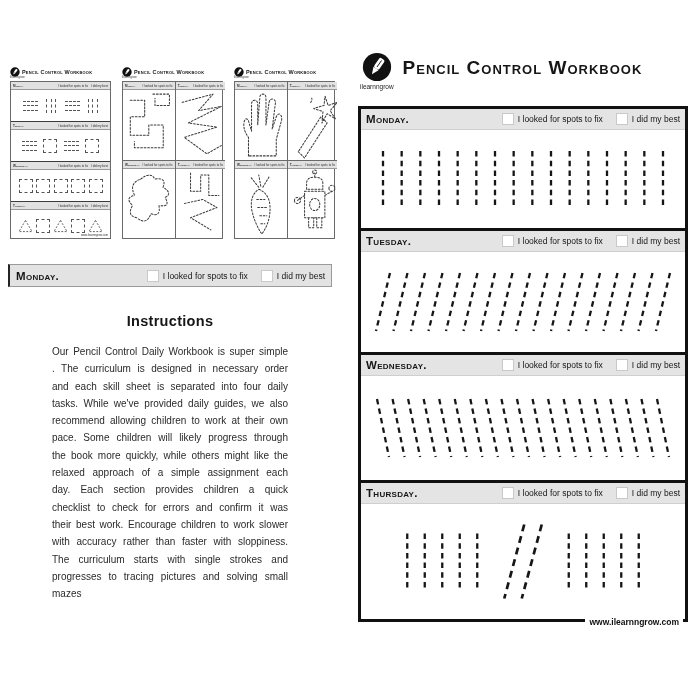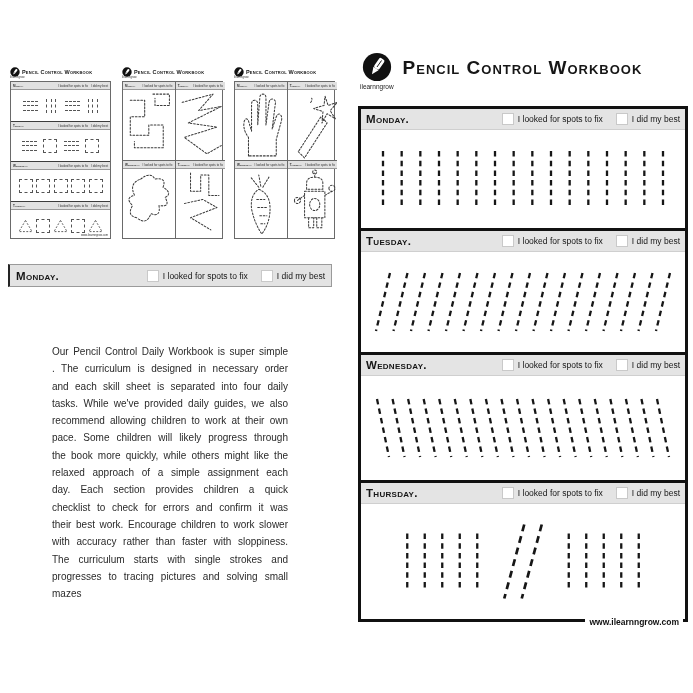--- a/index.html
+++ b/index.html
@@ -295,20 +295,21 @@
     <span class="check">
       <span class="checkbox"></span>
       <span>I looked for spots to fix</span>
     </span>
     <span class="check check2">
       <span class="checkbox"></span>
       <span>I did my best</span>
     </span>
   </div>
 
+  <div class="instructions-head">Instructions</div>
   <div class="instructions-body">Our Pencil Control Daily Workbook is super simple . The curriculum is designed in necessary order and each skill sheet is separated into four daily tasks. While we've provided daily guides, we also recommend allowing children to work at their own pace. Some children will likely progress through the book more quickly, while others might like the relaxed approach of a simple assignment each day. Each section provides children a quick checklist to check for errors and confirm it was their best work. Encourage children to work slower with accuracy rather than faster with sloppiness. The curriculum starts with single strokes and progresses to tracing pictures and solving small mazes</div>
 
   <div class="brand">
     <div class="brand-logo">
       <svg width="30" height="30" viewBox="0 0 34 34">
         <circle cx="17" cy="17" r="16" fill="#111"></circle>
         <g transform="rotate(35 17 17)">
             <rect x="13.5" y="6" width="7" height="13" rx="2" fill="#fff"></rect>
             <path d="M13.5 19 L20.5 19 L17 27 Z" fill="#fff"></path>
             <line x1="17" y1="8" x2="17" y2="17" stroke="#111" stroke-width="1"></line>

